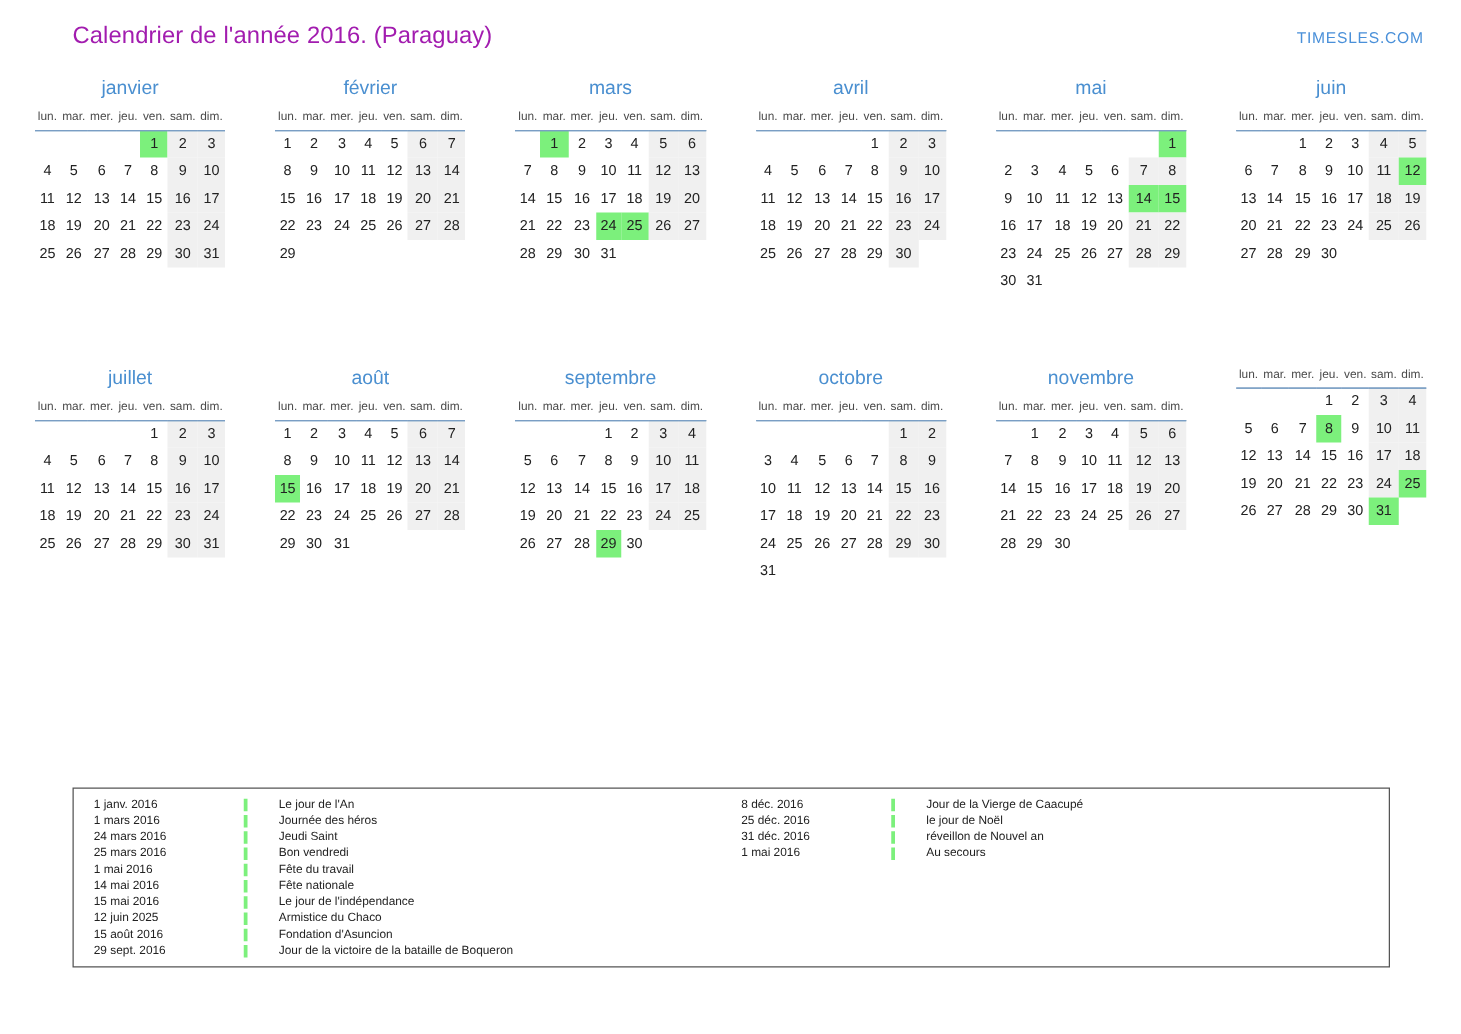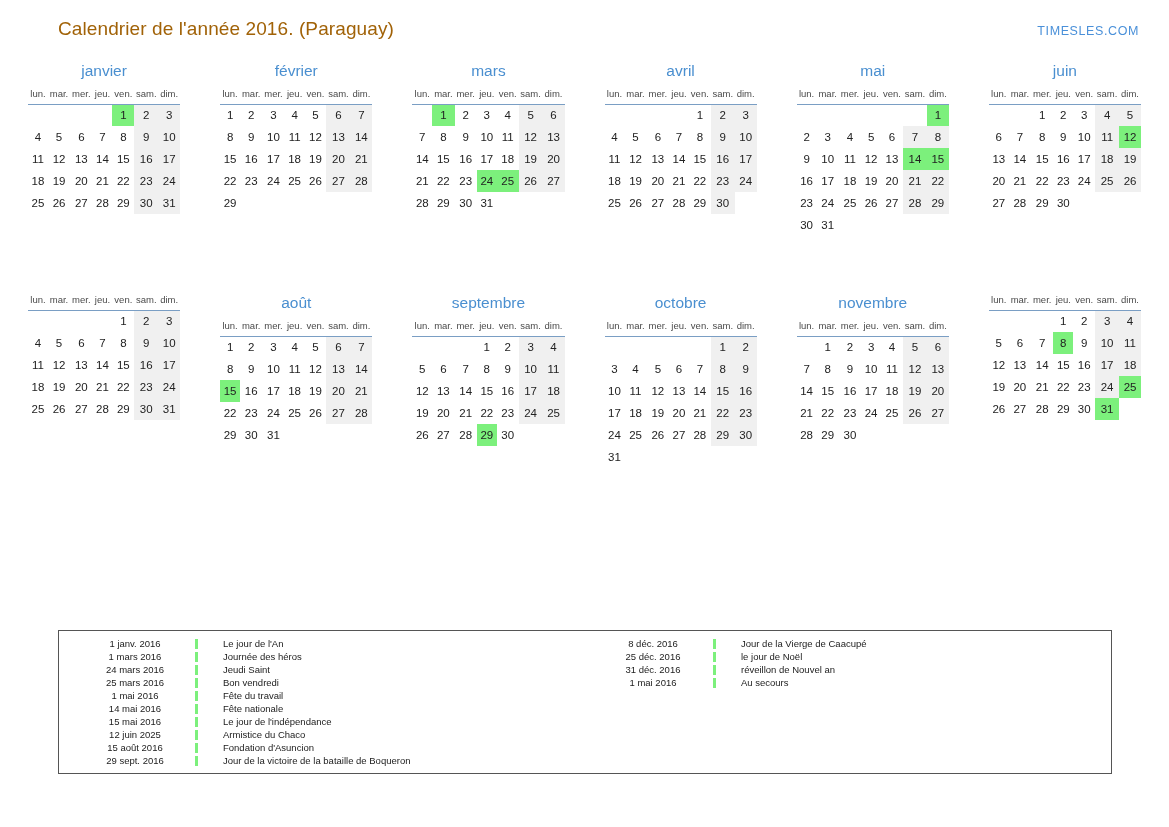--- a/index.html
+++ b/index.html
@@ -15,21 +15,21 @@
     padding: 0;
   }
   .header {
     display: flex;
     align-items: baseline;
     justify-content: space-between;
     padding: 18px 30px 0 58px;
   }
   .title {
     font-size: 19px;
-    color: #a16207;
+    color: #a21caf;
     font-weight: normal;
     letter-spacing: 0.1px;
   }
   .brand {
     font-size: 12.5px;
     color: #4a90d9;
     letter-spacing: 0.6px;
   }
   .months {
     display: grid;
@@ -83,21 +83,20 @@
     padding: 6px 8px 6px 8px;
   }
   .legend-grid {
     display: grid;
     grid-template-columns: repeat(2, 1fr);
     column-gap: 0px;
   }
   .legend-col {
     display: flex;
     flex-direction: column;
-    text-align: center;
   }
   .legend-row {
     display: flex;
     align-items: center;
     height: 13px;
     font-size: 9.5px;
     color: #222222;
     line-height: 13px;
   }
   .legend-date {
@@ -506,20 +505,21 @@
               <td class="">29</td>
               <td class="">30</td>
               <td class="empty">&nbsp;</td>
               <td class="empty">&nbsp;</td>
               <td class="empty">&nbsp;</td>
             </tr>
           </tbody>
         </table>
       </div>
       <div class="month">
+        <div class="month-name">juillet</div>
         <table class="cal">
           <thead>
             <tr>
               <th>lun.</th>
               <th>mar.</th>
               <th>mer.</th>
               <th>jeu.</th>
               <th>ven.</th>
               <th>sam.</th>
               <th>dim.</th>

